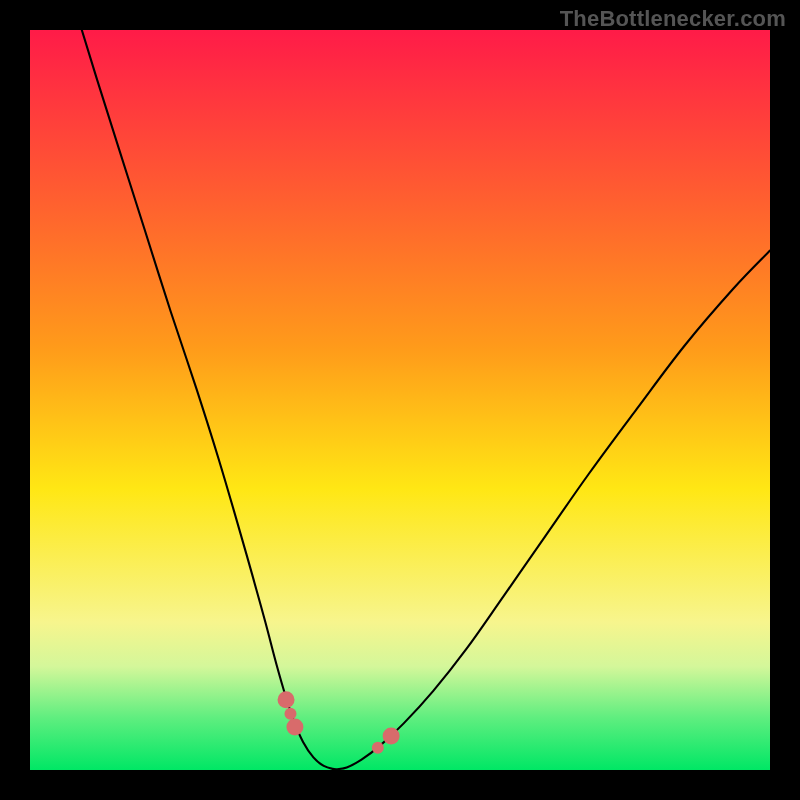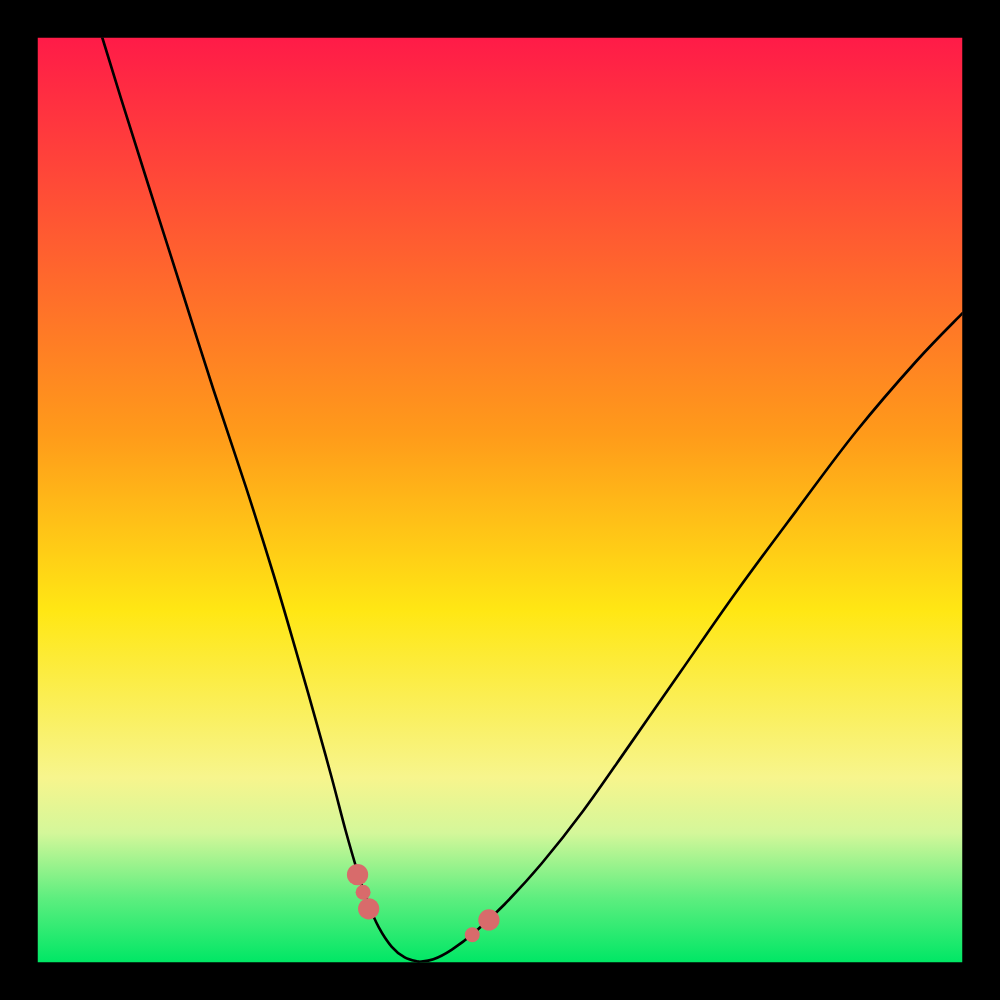--- a/index.html
+++ b/index.html
@@ -35,20 +35,21 @@
     top: 30px;
     width: 740px;
     height: 740px;
   }
   svg { display: block; }
 </style>
 </head>
 <body>
 
 <div class="frame">
+  <div class="watermark">TheBottlenecker.com</div>
   <div class="plot">
     <svg id="chart-svg" width="740" height="740" viewBox="0 0 740 740">
         <defs>
           <linearGradient id="bg-grad" x1="0" y1="0" x2="0" y2="1">
             <stop offset="0%" stop-color="#ff1b48"></stop>
             <stop offset="43%" stop-color="#ff9b1a"></stop>
             <stop offset="62%" stop-color="#ffe714"></stop>
             <stop offset="80%" stop-color="#f7f58d"></stop>
             <stop offset="86%" stop-color="#d4f79a"></stop>
             <stop offset="93%" stop-color="#5eee7f"></stop>

